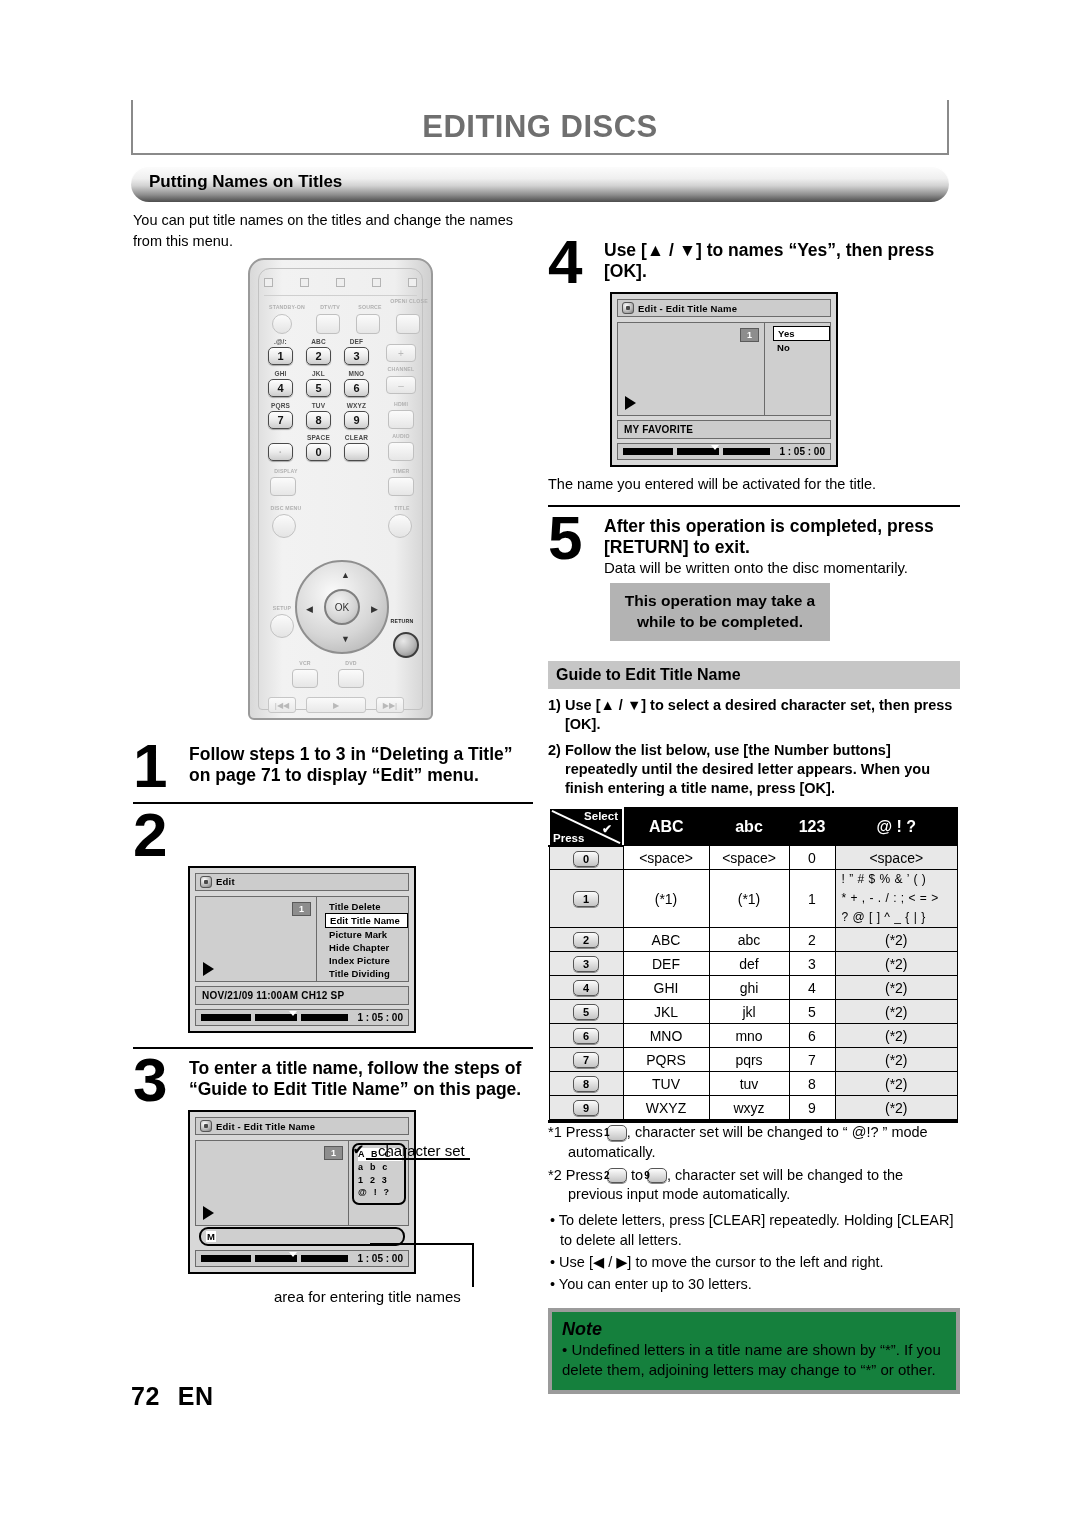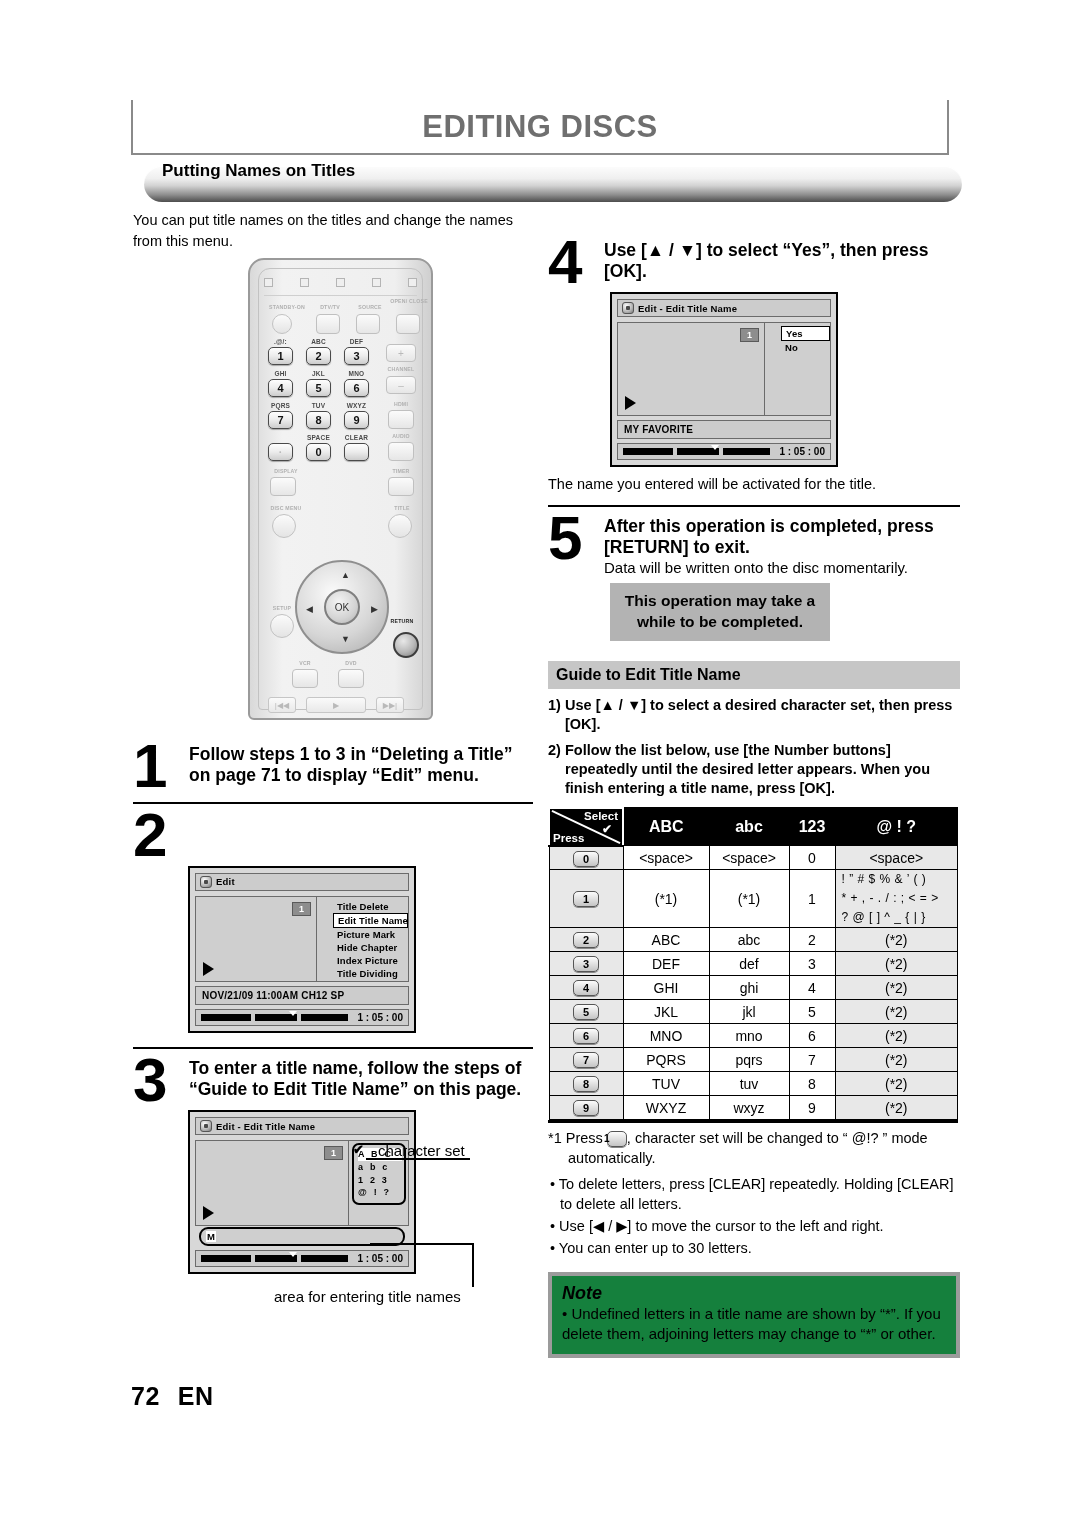--- a/index.html
+++ b/index.html
@@ -16,24 +16,24 @@
   
   .chapter-title-box {
     position: absolute; left: 131px; top: 100px; width: 818px; height: 55px;
     border: 2px solid #8a8a8a; border-top: none;
     display: flex; align-items: center; justify-content: center;
   }
   .chapter-title {
     font-size: 31px; font-weight: bold; letter-spacing: 0.5px; color: #6f6f6f;
   }
   .section-bar {
-    position: absolute; left: 144px; top: 166px; width: 818px; height: 36px;
+    position: absolute; left: 131px; top: 166px; width: 818px; height: 36px;
     border-radius: 18px;
     background: linear-gradient(to bottom, #fdfdfd 0%, #efefef 35%, #d2d2d2 55%, #8e8e8e 80%, #4d4d4d 100%);
-    display: flex; 
+    display: flex; align-items: center;
     box-shadow: inset 0 1px 0 #fff;
   }
   .section-bar-label {
     padding-left: 18px; font-size: 17px; font-weight: bold; color: #000;
     margin-top: -5px;
   }
   .intro-text {
     position: absolute; left: 133px; top: 210px; width: 390px;
     font-size: 14.5px; line-height: 1.45;
   }
@@ -80,21 +80,21 @@
   .osd-badge {
     position: absolute; right: 5px; top: 5px; background: #8d8d8d; color: #fff;
     font-size: 9px; font-weight: bold; padding: 1px 6px; border: 1px solid #5a5a5a;
   }
   .osd-play {
     position: absolute; left: 7px; bottom: 5px;
     width: 0; height: 0; border-left: 11px solid #000;
     border-top: 7px solid transparent; border-bottom: 7px solid transparent;
   }
   .osd-menu {
-    border-left: 1px solid #6b6b6b; width: 92px; flex: 0 0 92px; padding: 3px 0 0 16px;
+    border-left: 1px solid #6b6b6b; width: 92px; flex: 0 0 92px; padding: 3px 0 0 8px;
   }
   .osd-menu-item {
     font-size: 9.5px; font-weight: bold; padding: 1px 4px; letter-spacing: 0.1px;
     white-space: nowrap;
   }
   .osd-menu-item.sel { background: #fff; border: 1px solid #000; }
   .osd-infobar {
     margin-top: 4px; border: 1px solid #6b6b6b; background: #cccccc;
     font-size: 10px; font-weight: bold; padding: 3px 6px; letter-spacing: 0.2px;
   }
@@ -475,21 +475,21 @@
       <div class="callout-label" style="left:86px; top:178px; white-space:nowrap;">area for entering title names</div>
     </div>
 
   </div>
 
   <div style="position:absolute; left:548px; top:238px; width:412px;">
 
     <div class="step">
       <div class="step-row">
         <div class="step-num">4</div>
-        <div class="step-text">Use [▲ / ▼] to select “Yes”, then press [OK].</div>
+        <div class="step-text">Use [▲ / ▼] to names “Yes”, then press [OK].</div>
       </div>
     </div>
 
     <div class="osd" style="margin-left:62px; margin-top:6px; width:228px;">
       <div class="osd-titlebar">
         <div class="osd-icon"></div>
         <div class="osd-title-text">Edit - Edit Title Name</div>
       </div>
       <div class="osd-body" style="height:94px;">
         <div class="osd-preview">
@@ -630,23 +630,29 @@
         <td class="colB">WXYZ</td>
         <td class="colC">wxyz</td>
         <td class="colD">9</td>
         <td class="colE">(*2)</td>
       </tr>
     </tbody>
       </table>
 
     <div style="height:3px; background:#000; width:410px;"></div>
 
-    <div class="footnote" style="margin-top:6px; padding-left:20px; text-indent:-20px;">
+    <div class="footnote" style="padding-left:20px; text-indent:-20px;">
       <span>*1 Press</span>
       <span class="keycap">1</span><span>, character set will be changed to “ @!? ” mode automatically.</span>
+    </div>
+    <div class="footnote" style="margin-top:3px; padding-left:20px; text-indent:-20px;">
+      <span>*2 Press</span>
+      <span class="keycap">2</span>
+      <span>to</span>
+      <span class="keycap">9</span><span>, character set will be changed to the previous input mode automatically.</span>
     </div>
 
     <div class="bullet-line" style="margin-top:5px; padding-left:12px; text-indent:-10px;">• <span>To delete letters, press [CLEAR] repeatedly. Holding [CLEAR] to delete all letters.</span></div>
     <div class="bullet-line" style="margin-top:2px; padding-left:12px; text-indent:-10px;">• <span>Use [◀ / ▶] to move the cursor to the left and right.</span></div>
     <div class="bullet-line" style="margin-top:2px; padding-left:12px; text-indent:-10px;">• <span>You can enter up to 30 letters.</span></div>
 
     <div class="note-box" style="margin-top:14px;">
       <div class="note-title">Note</div>
       <div class="note-text">• Undefined letters in a title name are shown by “*”. If you delete them, adjoining letters may change to “*” or other.</div>
     </div>

